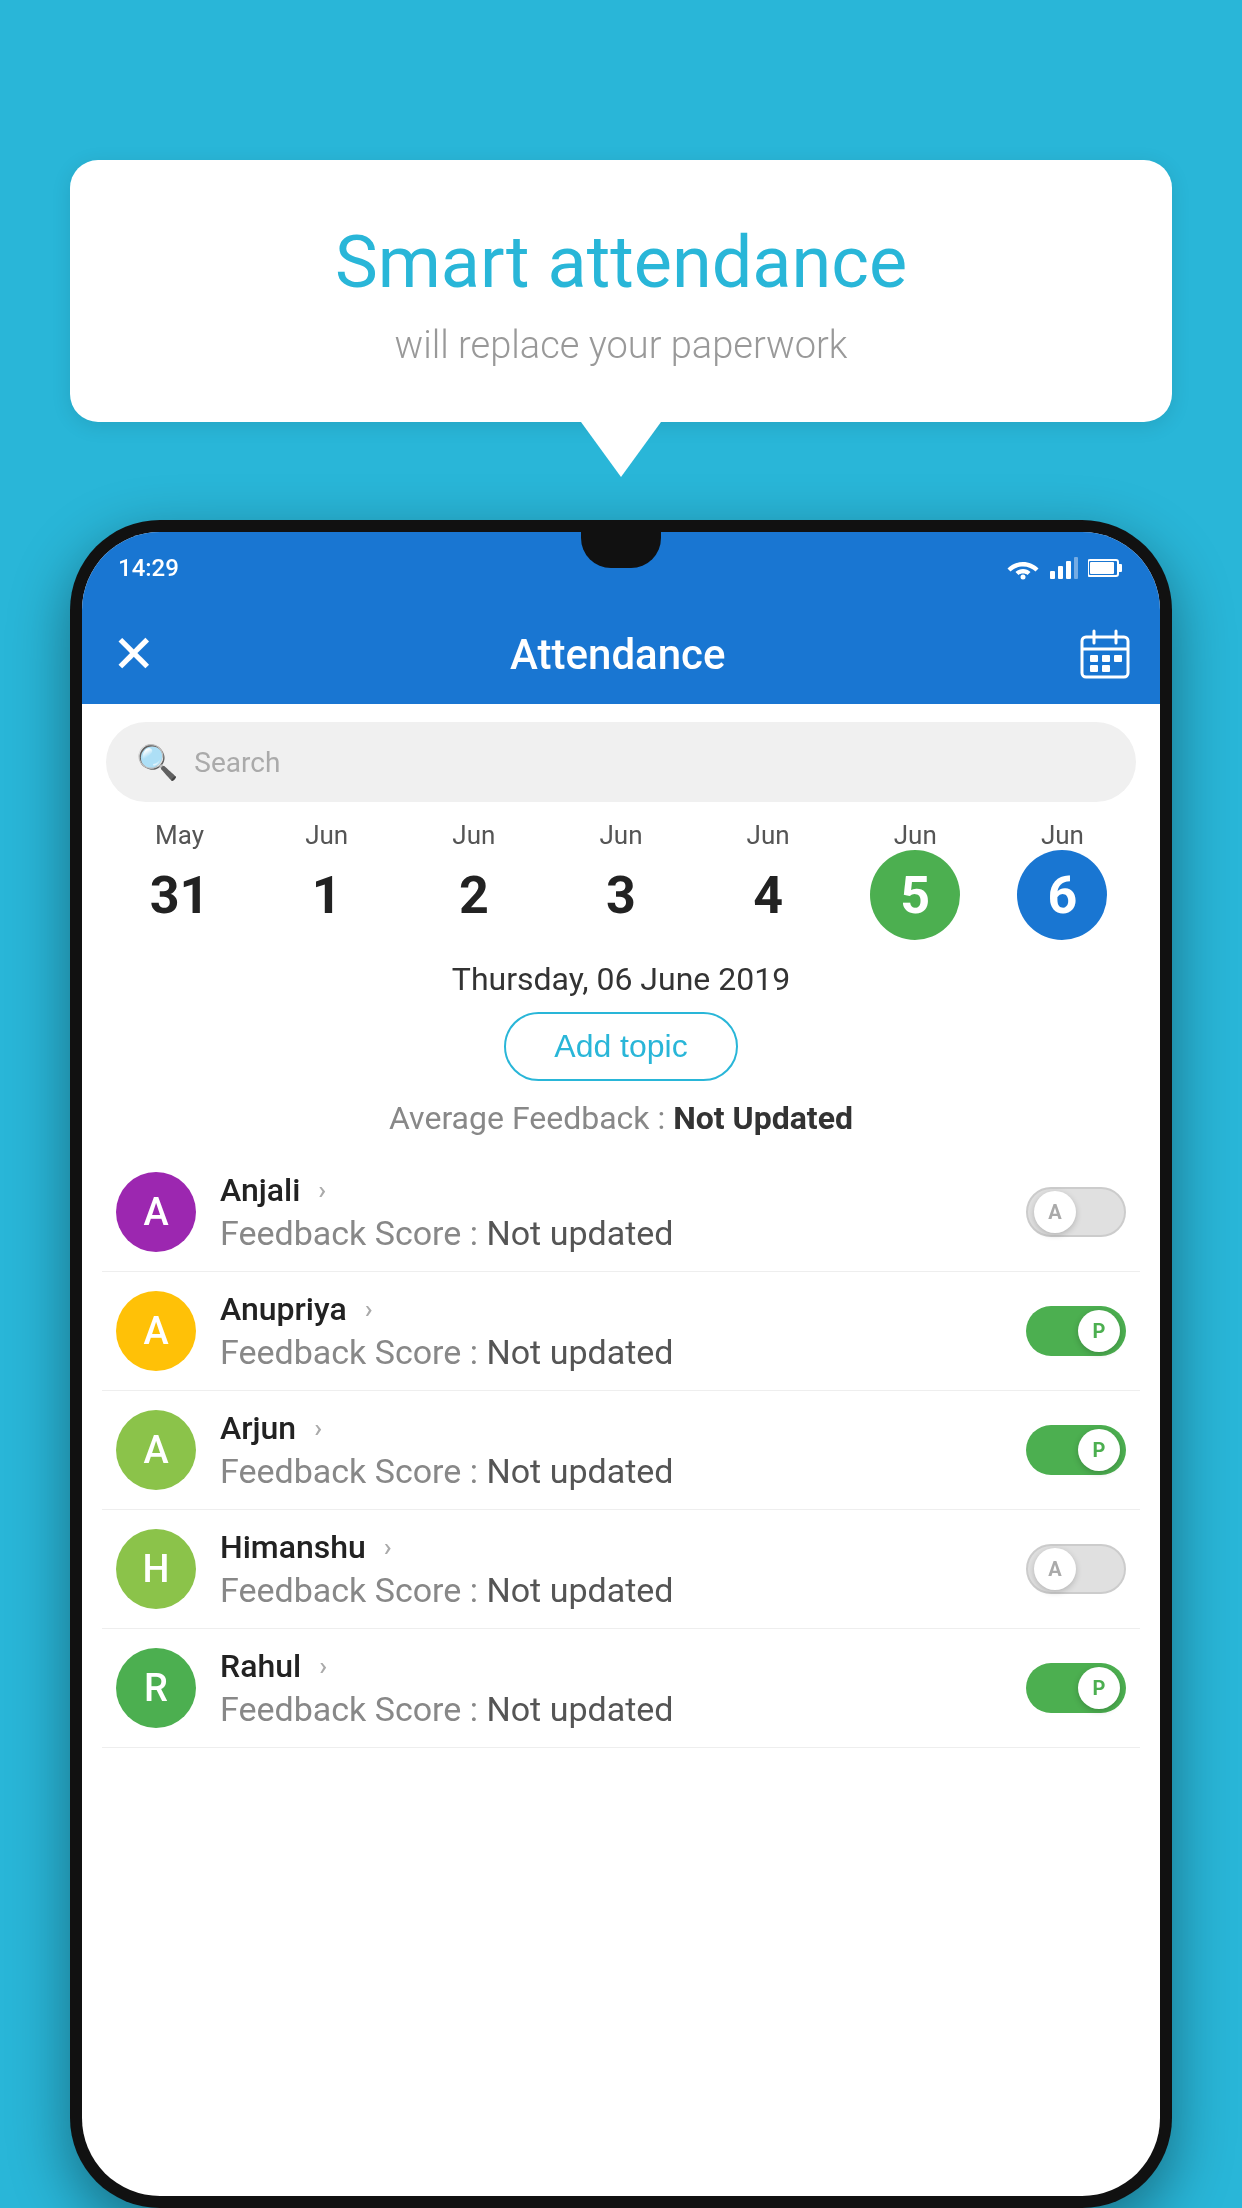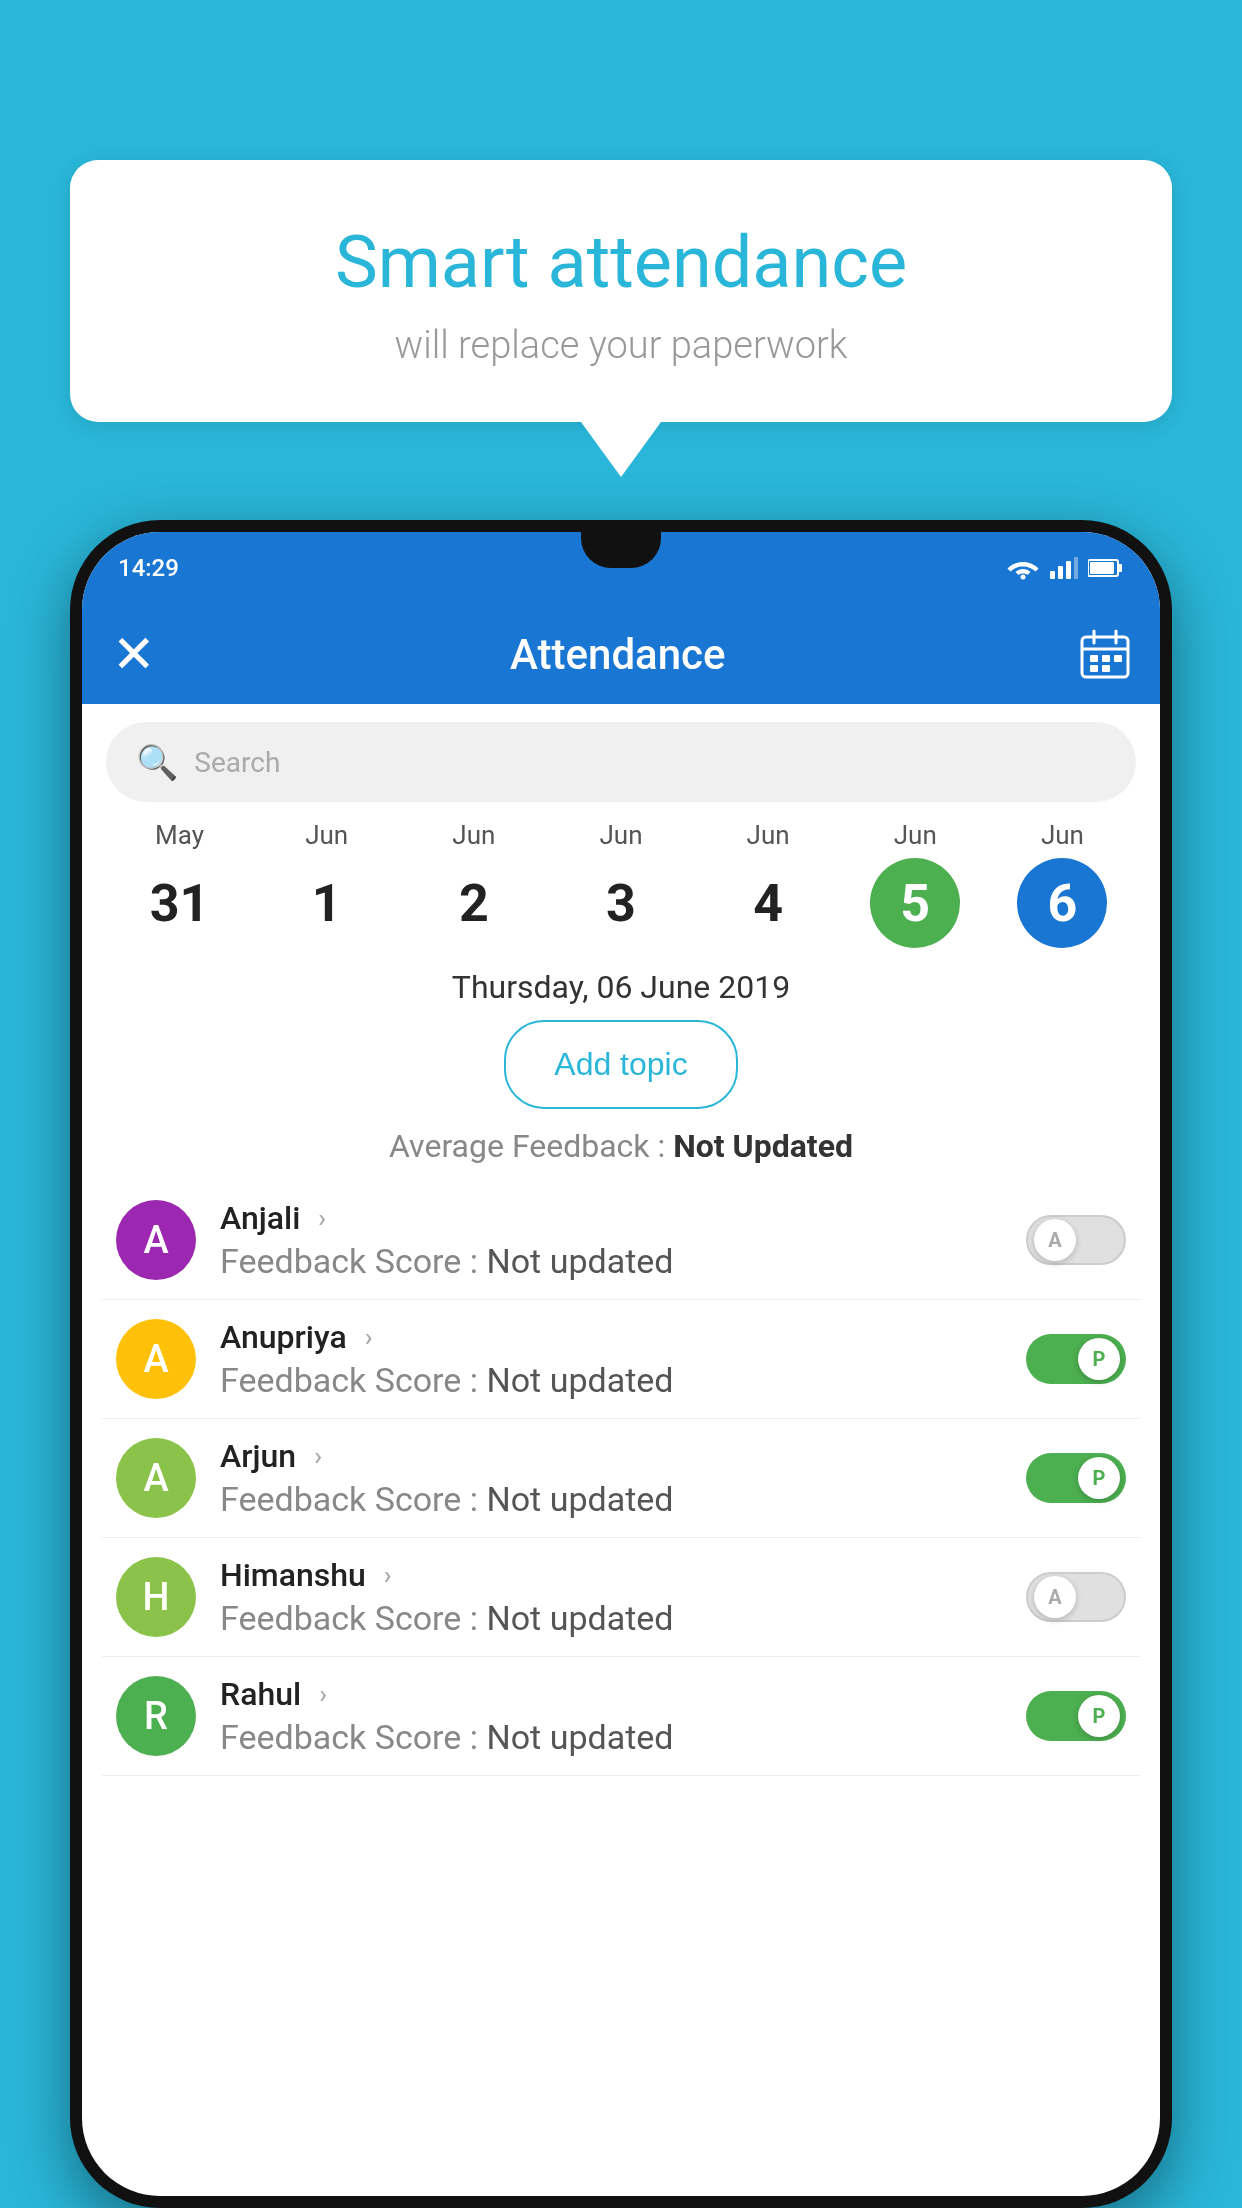--- a/index.html
+++ b/index.html
@@ -146,21 +146,20 @@
       display: flex;
       align-items: flex-start;
       justify-content: space-around;
       padding: 0 24px;
       margin-top: 10px;
     }
     .cal-day {
       display: flex;
       flex-direction: column;
       align-items: center;
-      gap: 8px;
     }
     .cal-month {
       font-size: 26px;
       color: #555;
     }
     .cal-num {
       font-size: 52px;
       font-weight: 700;
       color: #222;
       width: 90px;
@@ -190,21 +189,21 @@
 
     
     .add-topic-btn {
       display: block;
       margin: 8px auto 18px;
       border: 2px solid #29b6d8;
       border-radius: 40px;
       background: white;
       color: #29b6d8;
       font-size: 32px;
-      padding: 24px 48px;
+      padding: 14px 48px;
       cursor: pointer;
       width: fit-content;
     }
 
     
     .avg-feedback {
       text-align: center;
       font-size: 32px;
       color: #888;
       margin-bottom: 16px;

